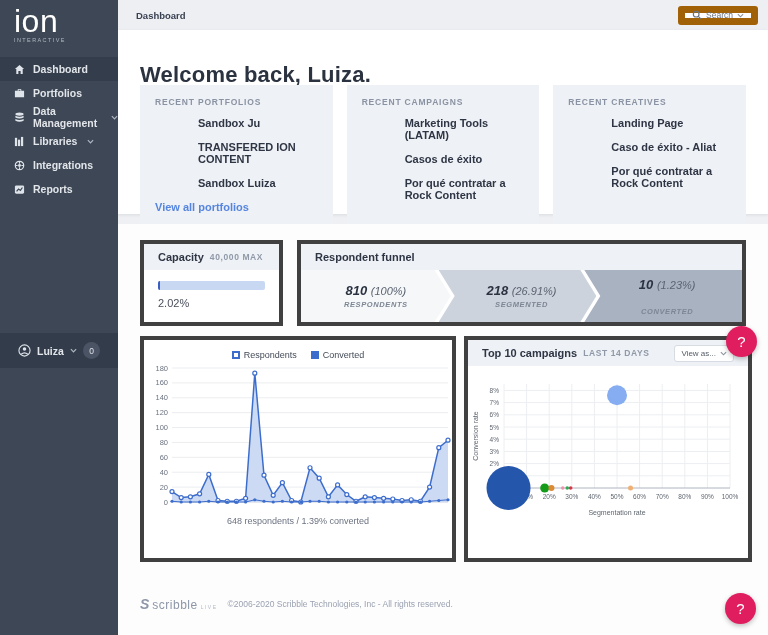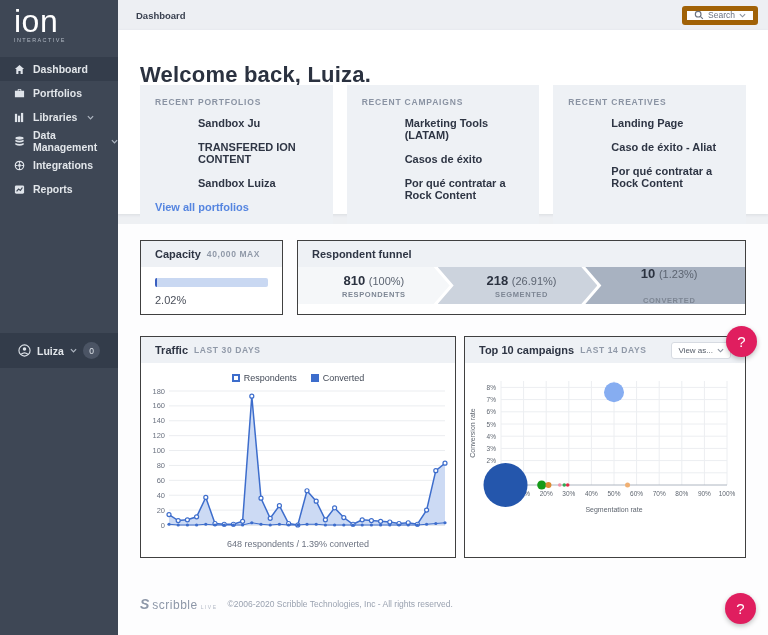--- a/index.html
+++ b/index.html
@@ -20,50 +20,50 @@
   #user-row { position:absolute; left:0; top:333px; width:118px; height:35px; background:#333c4a;
               display:flex; align-items:center; padding:0 18px; gap:6px; cursor:pointer; }
   #user-row .nv-label { color:#e2e6ea; font-size:10.5px; font-weight:700; }
   .badge { margin-left:auto; width:17px; height:17px; border-radius:50%; background:#4b5464; color:#dfe4ea;
            font-size:8.5px; display:flex; align-items:center; justify-content:center; }
 
   
   #topbar { position:absolute; left:118px; top:0; width:650px; height:30px; background:#edeff3;
             display:flex; align-items:center; padding:0 10px 0 18px; }
   #breadcrumb { font-size:9.5px; color:#3a4150; font-weight:700; }
-  #search-btn { margin-left:auto; background:#fff; border:5px solid #a16207; border-radius:3px; height:19px;
+  #search-btn { margin-left:auto; background:#fff; border:7px solid #a16207; border-radius:3px; height:19px;
                 display:flex; align-items:center; gap:4px; padding:0 7px; cursor:pointer; }
   #search-btn span { font-size:8.5px; color:#6b7280; }
 
   
   #panel1 { position:absolute; left:118px; top:30px; width:650px; height:184px; background:#fff;
             box-shadow:0 1px 3px rgba(40,50,70,.10); }
   #panel2 { position:absolute; left:118px; top:224px; width:650px; height:411px; background:#fdfdfe; }
 
   h1 { position:absolute; left:22px; top:32px; font-size:22px; color:#2b3240; letter-spacing:0.2px; }
 
   .recent-row { position:absolute; left:22px; top:55px; display:flex; gap:14px; width:606px; }
   .recent-card { flex:1; background:#eef1f5; padding:12px 15px; min-height:104px; }
   .recent-title { font-size:8.5px; letter-spacing:0.8px; color:#8a93a3; font-weight:700; margin-bottom:4px; }
   .recent-item { font-size:11px; font-weight:700; color:#2e3544; padding:6px 0; cursor:pointer;margin-left:43px; }
   .recent-link { font-size:11px; font-weight:700; color:#5585e0; padding:6px 0; cursor:pointer; }
 
   
   .rowA { position:absolute; left:22px; top:16px; width:606px; display:flex; gap:14px; }
-  .mini-card { border:1px solid #404040; background:#fff; }
+  .mini-card { border:4px solid #404040; background:#fff; }
   .card-head { background:#eef1f5; height:26px; display:flex; align-items:center; padding:0 14px; gap:6px; }
   .card-head .t { font-size:11px; font-weight:700; color:#2e3544; }
   .card-head .s { font-size:8.5px; letter-spacing:0.6px; color:#9099a8; font-weight:700; }
   #capacity-card { width:143px; }
   #capacity-body { padding:11px 14px 8px; }
   #capacity-bar { height:9px; border-radius:2px; background:#c9d8f2; position:relative; overflow:hidden; }
   #capacity-fill { position:absolute; left:0; top:0; bottom:0; background:#3a5fc0; }
   #capacity-label { font-size:11px; color:#4a4f5a; margin-top:7px; }
   #funnel-card { flex:1; }
-  #funnel-body { height:37px; display:flex; }
+  #funnel-body { height:52px; display:flex;font-style:italic; }
   .fstage { flex:1; display:flex; flex-direction:column; align-items:center; justify-content:center; }
   .fstage .v { font-size:13px; font-weight:700; color:#2b3240; }
   .fstage .v small { font-size:11px; font-weight:400; color:#5c6471; }
   .fstage .l { font-size:7.5px; letter-spacing:0.6px; color:#7d8694; font-weight:700; margin-top:2px; }
   .fs1 { clip-path:polygon(0 0, calc(100% - 16px) 0, 100% 50%, calc(100% - 16px) 100%, 0 100%); }
   .fs2 { clip-path:polygon(0 0, calc(100% - 16px) 0, 100% 50%, calc(100% - 16px) 100%, 0 100%, 16px 50%); margin-left:-12px; padding-left:8px; }
   .fs3 { clip-path:polygon(0 0, 100% 0, 100% 100%, 0 100%, 16px 50%); margin-left:-12px; padding-left:8px; }
 
   
   .rowB { position:absolute; left:22px; top:112px; width:606px; display:flex; gap:8px; }
@@ -113,36 +113,36 @@
       <span class="nv-label">Dashboard</span>
     </div>
     <div class="nav-item">
       <svg width="11" height="11" viewBox="0 0 12 12">
           <path d="M4 3 V2 Q4 1 5 1 H7 Q8 1 8 2 V3 H11 V10 H1 V3 Z M5 3 H7 V2 H5 Z" fill="#dfe4ea"></path>
         </svg>
       <span class="nv-label">Portfolios</span>
     </div>
     <div class="nav-item">
       <svg width="11" height="11" viewBox="0 0 12 12">
+          <ellipse cx="6" cy="2.3" rx="4.5" ry="1.7" fill="#dfe4ea"></ellipse>
+          <path d="M1.5 4 Q6 6.4 10.5 4 V6 Q6 8.4 1.5 6 Z" fill="#dfe4ea"></path>
+          <path d="M1.5 7.5 Q6 9.9 10.5 7.5 V9.5 Q6 11.9 1.5 9.5 Z" fill="#dfe4ea"></path>
+        </svg>
+      <span class="nv-label">Data Management</span>
+      <svg class="chev" width="7" height="5" viewBox="0 0 8 5">
+          <polyline points="1,1 4,4 7,1" fill="none" stroke="#aeb6c1" stroke-width="1.4"></polyline>
+        </svg>
+    </div>
+    <div class="nav-item">
+      <svg width="11" height="11" viewBox="0 0 12 12">
           <rect x="1" y="2" width="2.4" height="9" fill="#dfe4ea"></rect>
           <rect x="4.3" y="4" width="2.4" height="7" fill="#dfe4ea"></rect>
           <rect x="7.6" y="1" width="2.4" height="10" fill="#dfe4ea"></rect>
         </svg>
       <span class="nv-label">Libraries</span>
-      <svg class="chev" width="7" height="5" viewBox="0 0 8 5">
-          <polyline points="1,1 4,4 7,1" fill="none" stroke="#aeb6c1" stroke-width="1.4"></polyline>
-        </svg>
-    </div>
-    <div class="nav-item">
-      <svg width="11" height="11" viewBox="0 0 12 12">
-          <ellipse cx="6" cy="2.3" rx="4.5" ry="1.7" fill="#dfe4ea"></ellipse>
-          <path d="M1.5 4 Q6 6.4 10.5 4 V6 Q6 8.4 1.5 6 Z" fill="#dfe4ea"></path>
-          <path d="M1.5 7.5 Q6 9.9 10.5 7.5 V9.5 Q6 11.9 1.5 9.5 Z" fill="#dfe4ea"></path>
-        </svg>
-      <span class="nv-label">Data Management</span>
       <svg class="chev" width="7" height="5" viewBox="0 0 8 5">
           <polyline points="1,1 4,4 7,1" fill="none" stroke="#aeb6c1" stroke-width="1.4"></polyline>
         </svg>
     </div>
     <div class="nav-item">
       <svg width="11" height="11" viewBox="0 0 12 12">
           <circle cx="6" cy="6" r="4.6" fill="none" stroke="#dfe4ea" stroke-width="1.3"></circle>
           <circle cx="6" cy="6" r="1.6" fill="#dfe4ea"></circle>
           <path d="M6 1.4 V4 M6 8 V10.6 M1.4 6 H4 M8 6 H10.6" stroke="#dfe4ea" stroke-width="1.2"></path>
         </svg>
@@ -239,24 +239,20 @@
         <div class="fstage fs3" style="background: rgb(168, 178, 193); gap: 13px;">
           <div class="v"><span>10</span> <small>(1.23%)</small></div>
           <div class="l">CONVERTED</div>
         </div>
       </div>
     </div>
   </div>
 
   <div class="rowB">
     <div id="traffic-card" class="mini-card">
-      <div class="card-head">
-        <span class="t">Traffic</span>
-        <span class="s">LAST 30 DAYS</span>
-      </div>
       <div id="traffic-body">
         <div class="legend">
           <span class="li">
               <span class="sw open"></span>
               <span>Respondents</span>
             </span>
           <span class="li">
               <span class="sw fill"></span>
               <span>Converted</span>
             </span>

